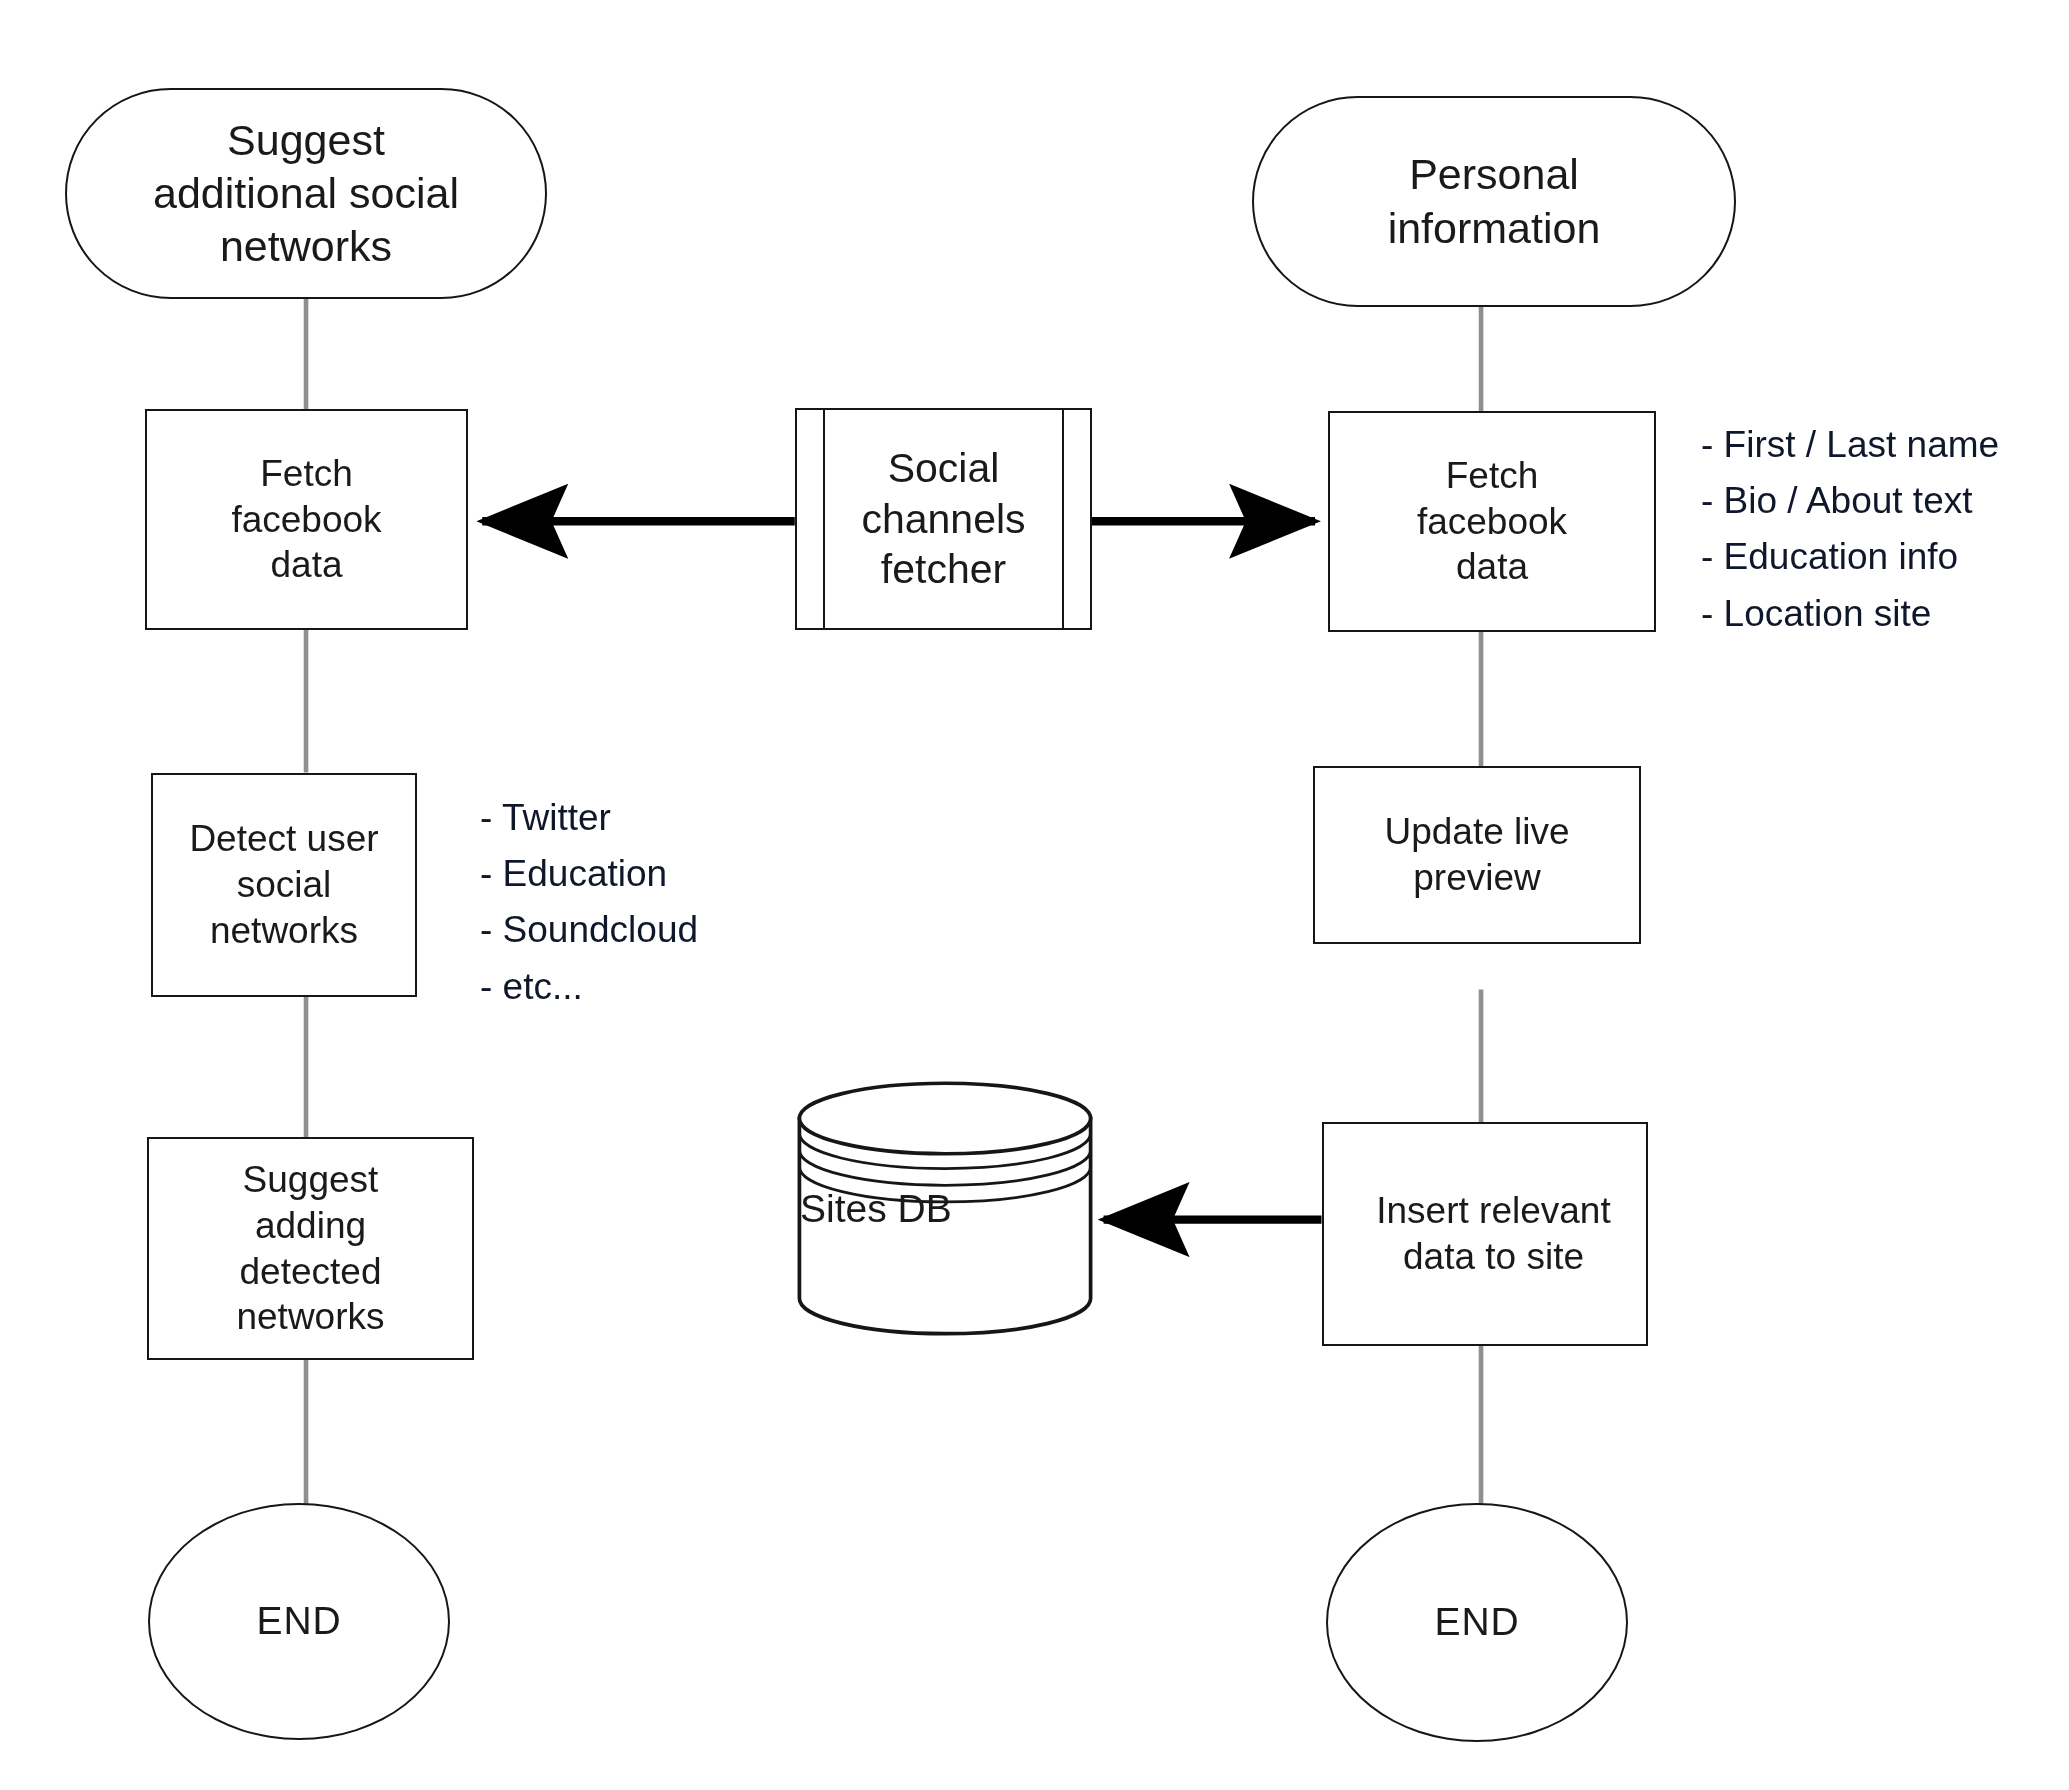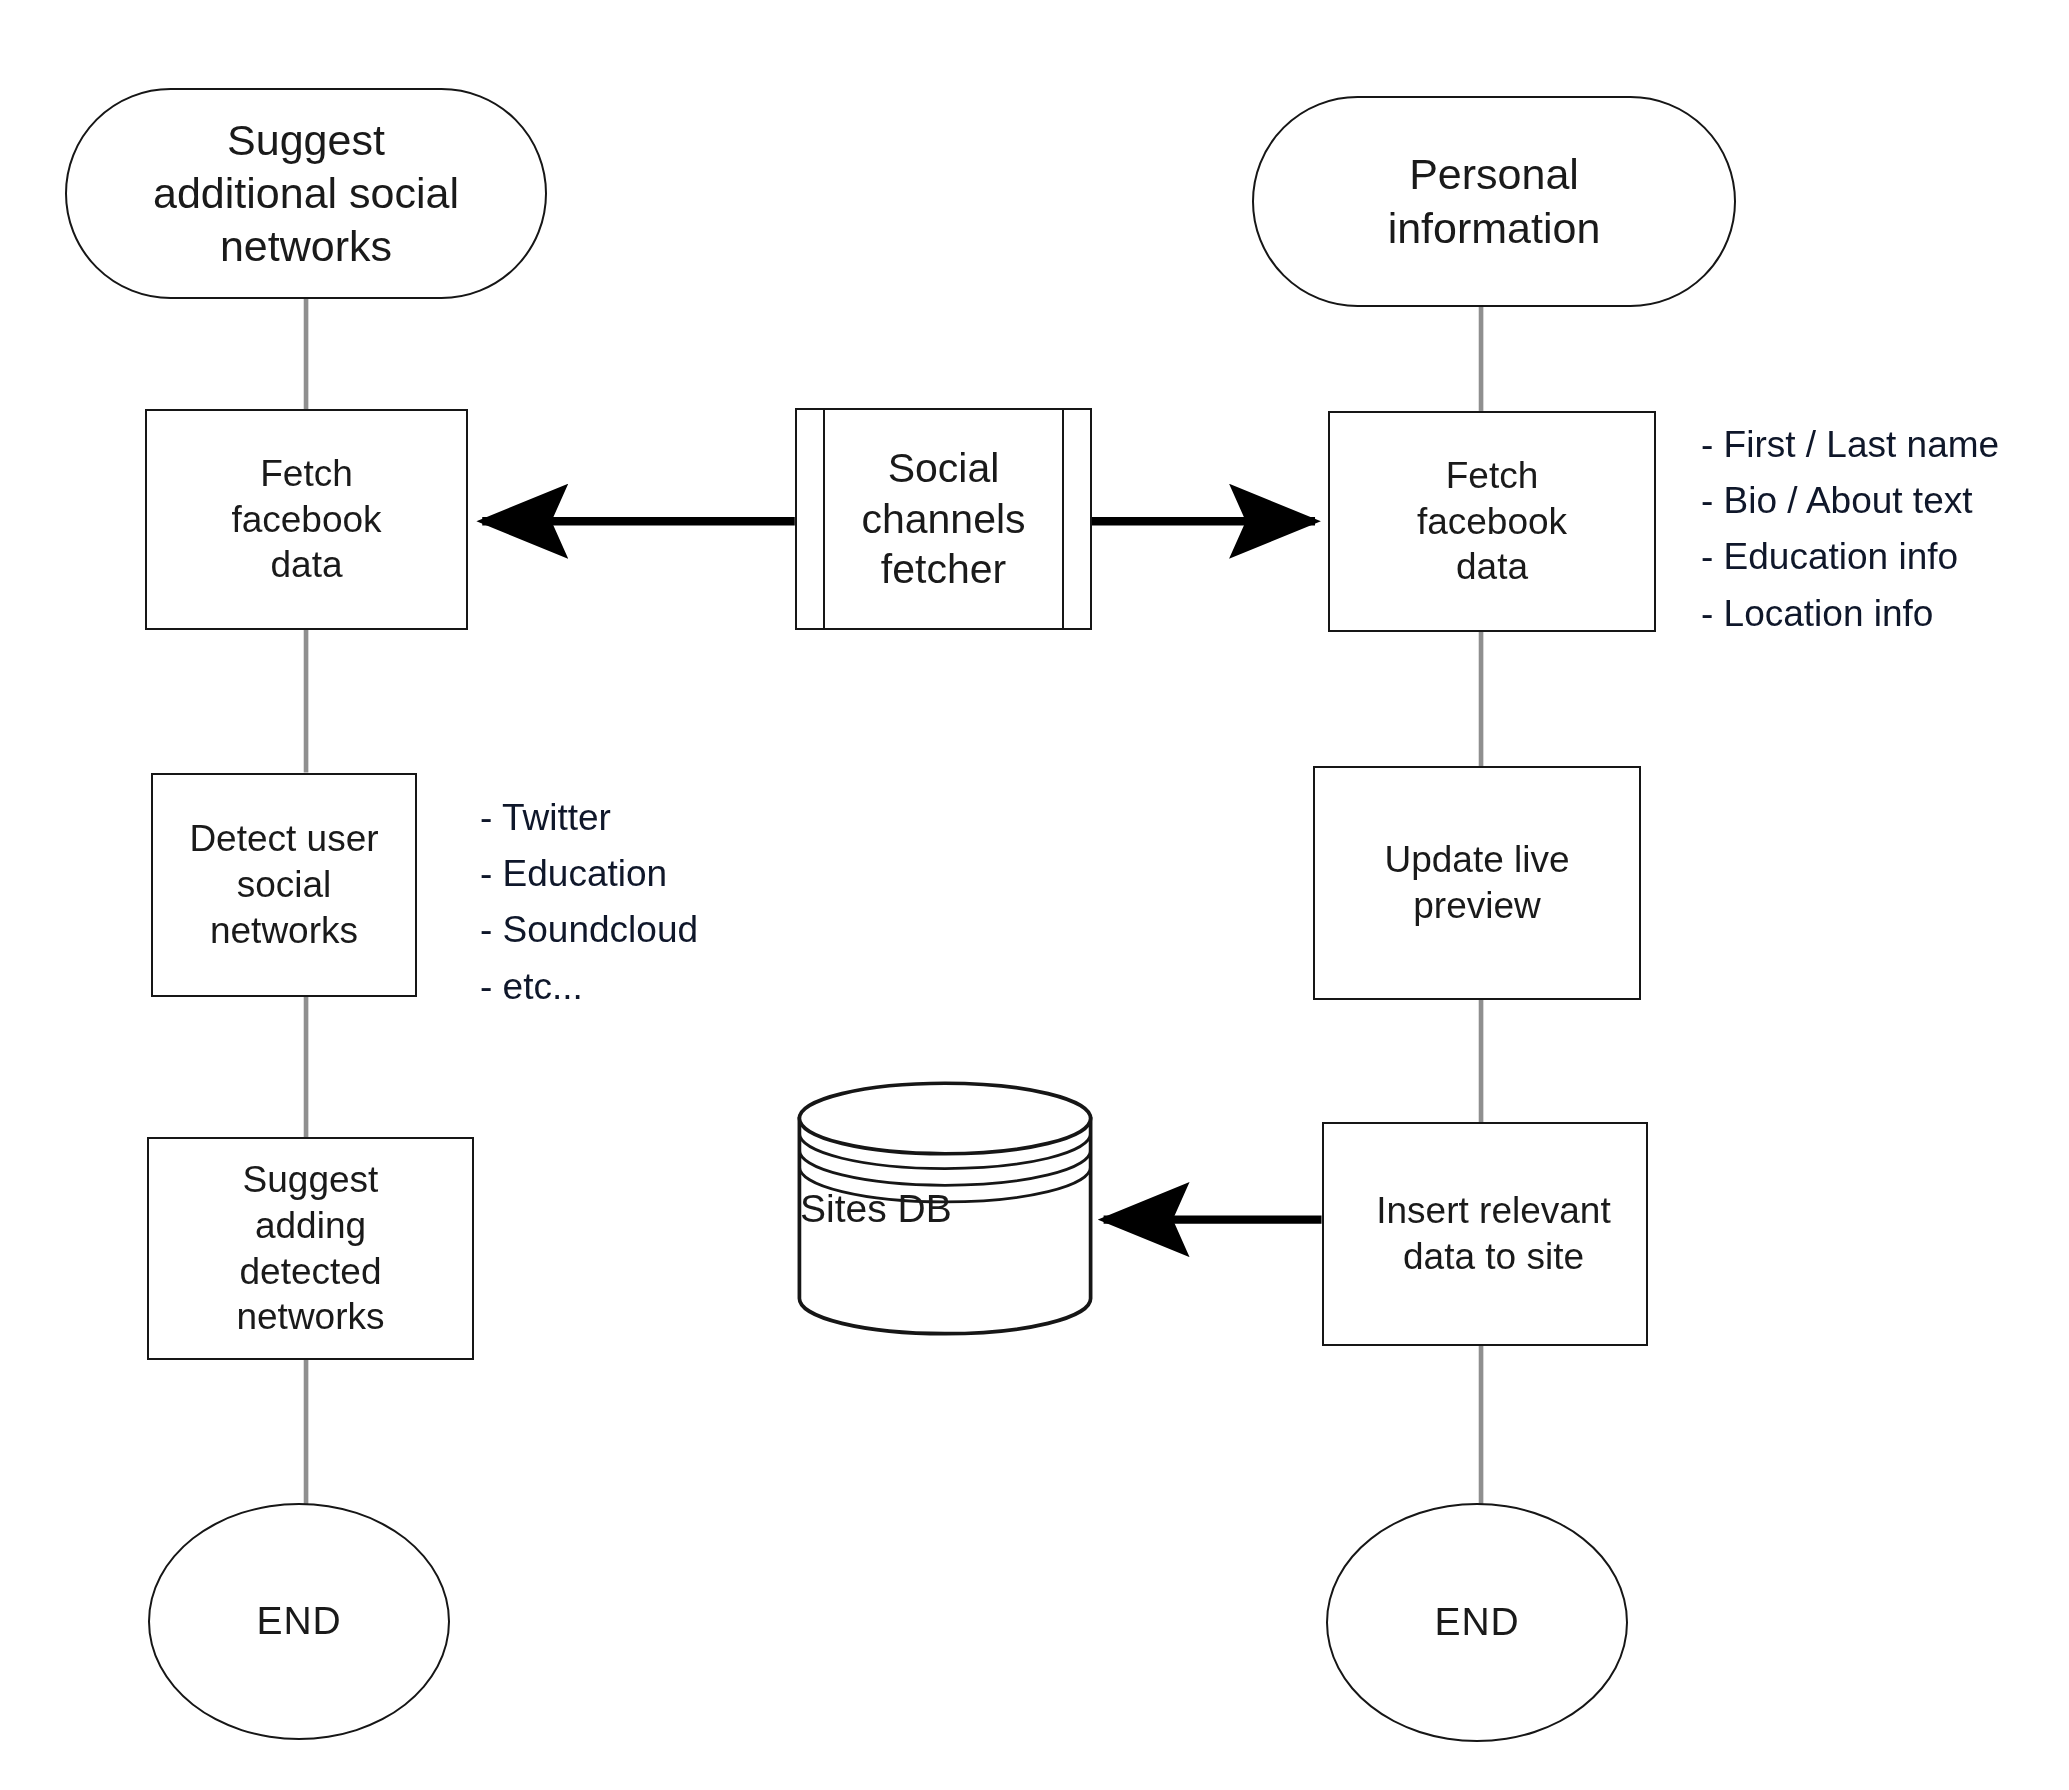--- a/index.html
+++ b/index.html
@@ -164,21 +164,21 @@
 facebook
 data</span>
   </div>
 
   <div class="node process" style="left:151px; top:773px; width:266px; height:224px;">
     <span>Detect user
 social
 networks</span>
   </div>
 
-  <div class="node process" style="left:1313px; top:766px; width:328px; height:234px;">
+  <div class="node process" style="left:1313px; top:766px; width:328px; height:178px;">
     <span>Update live
 preview</span>
   </div>
 
   <div class="node process" style="left:147px; top:1137px; width:327px; height:223px;">
     <span>Suggest
 adding
 detected
 networks</span>
   </div>
@@ -204,17 +204,17 @@
     <span class="ann-line">- Twitter</span>
     <span class="ann-line">- Education</span>
     <span class="ann-line">- Soundcloud</span>
     <span class="ann-line">- etc...</span>
   </div>
 
   <div class="annotation" style="left:1701px; top:417px;">
     <span class="ann-line">- First / Last name</span>
     <span class="ann-line">- Bio / About text</span>
     <span class="ann-line">- Education info</span>
-    <span class="ann-line">- Location info</span>
+    <span class="ann-line">- Location site</span>
   </div>
 
 </div>
 
 
 </body></html>

